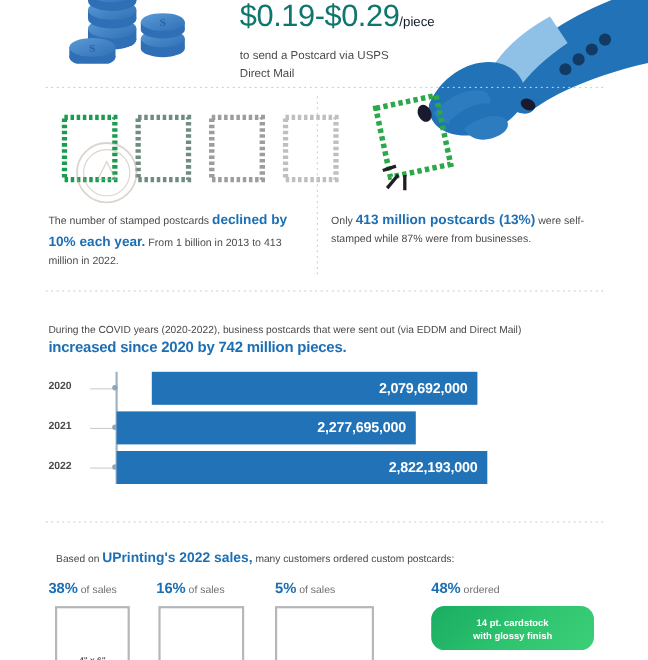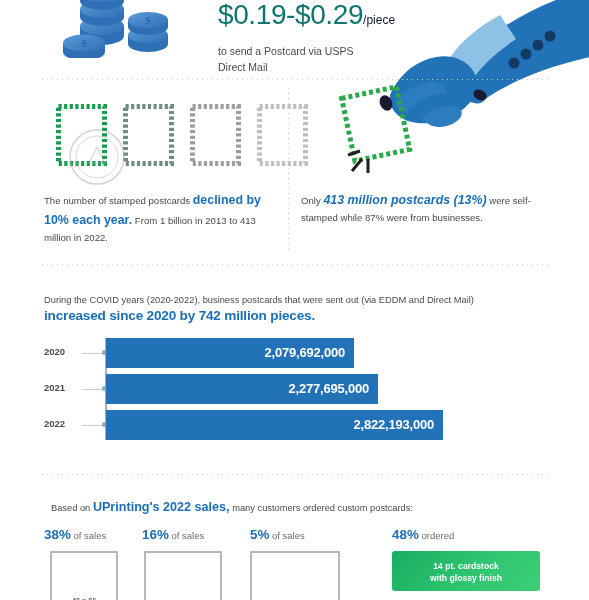--- a/index.html
+++ b/index.html
@@ -46,21 +46,21 @@
   }
   .stamp .inner { position:absolute; inset:0; }
   #postmark { position:absolute; left:63px; top:127px; width:68px; height:60px; opacity:.5; }
 
   
   #cap-left { position:absolute; left:44px; top:190px; width:232px;
               font-size:9.6px; line-height:1.62; color:#4a4a4c; }
   #cap-left .hl { font-size:12.4px; font-weight:bold; color:#1c6fb4; }
   #cap-right { position:absolute; left:301px; top:190px; width:240px;
                font-size:9.6px; line-height:1.62; color:#4a4a4c; }
-  #cap-right .hl { font-size:12.4px; font-weight:bold; color:#1c6fb4;font-style:italic; }
+  #cap-right .hl { font-size:12.4px; font-weight:bold; color:#1c6fb4; }
 
   
   #covid-intro { position:absolute; left:44px; top:294px; width:500px;
                  font-size:9.3px; line-height:1.5; color:#4a4a4c; }
   #covid-head  { position:absolute; left:44px; top:308px; width:500px;
                  font-size:13.6px; font-weight:bold; color:#1c6fb4; letter-spacing:-0.2px; }
 
   
   #chart { position:absolute; left:44px; top:336px; width:500px; height:106px; }
   #axis { position:absolute; left:61px; top:2px; width:1.5px; height:102px; background:#9fb3c4; }
@@ -77,21 +77,21 @@
   
   #sales-intro { position:absolute; left:51px; top:500px; font-size:9.3px; color:#4a4a4c; }
   #sales-intro .hl { font-size:12.6px; font-weight:bold; color:#1c6fb4; }
   .pct { position:absolute; top:527px; font-size:9.5px; color:#6d6e70; white-space:nowrap; }
   .pct b { font-size:13.4px; font-weight:bold; color:#1c6fb4; }
   .cardbox { position:absolute; top:551px; border:2px solid #b5b7b9; background:#fff; }
   .cardlbl { position:absolute; bottom:4px; left:0; width:100%; text-align:center;
              font-size:7.6px; font-weight:bold; color:#58595b; }
   #greenbox { position:absolute; left:392px; top:551px; width:148px; height:40px;
               background:linear-gradient(135deg,#18ad62 0%,#2fc46f 55%,#3ccf78 100%);
-              border-radius:3px; }
+              border-radius:12px; }
   #greenbox .gl { position:absolute; left:0; width:100%; text-align:center;
                   color:#ffffff; font-size:8.6px; font-weight:bold; line-height:1.45; }
 </style>
 </head>
 <body>
 
 <div class="page">
 
   <svg id="coins" viewBox="0 0 122 76">
     <defs>
@@ -214,21 +214,21 @@
   <div id="covid-intro">During the COVID years (2020-2022), business postcards that were sent out (via EDDM and Direct Mail)</div>
   <div id="covid-head">increased since 2020 by 742 million pieces.</div>
 
   <div id="chart">
     <div id="axis"></div>
 
     <div class="barrow" style="top:2px;">
       <div class="yearlbl">2020</div>
       <div class="leader"></div>
       <div class="tick"></div>
-      <div class="bar" style="width:248px;">
+      <div class="bar" style="width:296px;margin-left:32px;">
         <span class="barval">2,079,692,000</span>
       </div>
     </div>
 
     <div class="barrow" style="top:38px;">
       <div class="yearlbl">2021</div>
       <div class="leader"></div>
       <div class="tick"></div>
       <div class="bar" style="width:272px;">
         <span class="barval">2,277,695,000</span>

